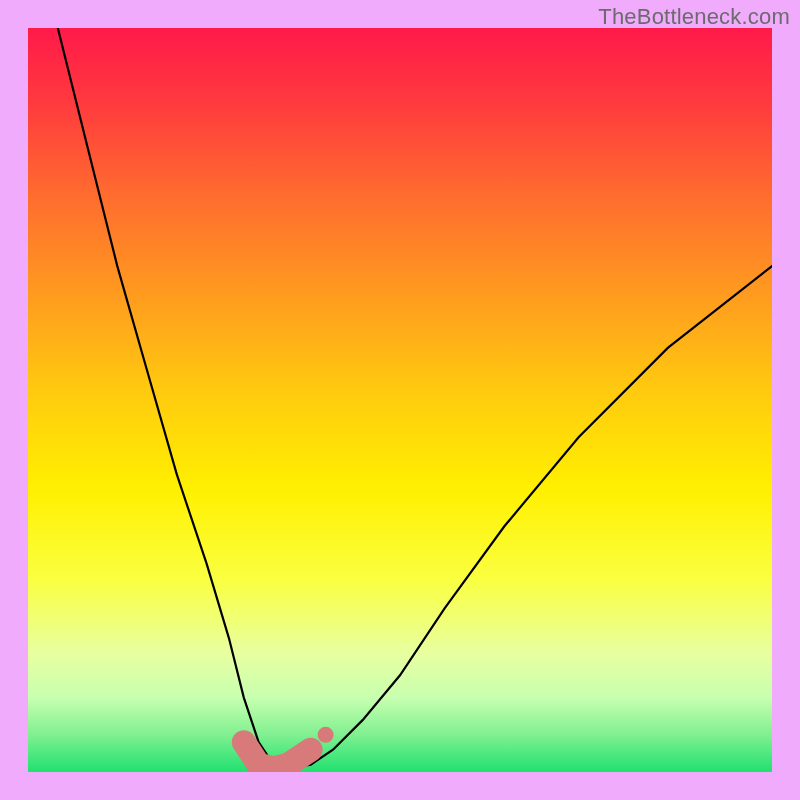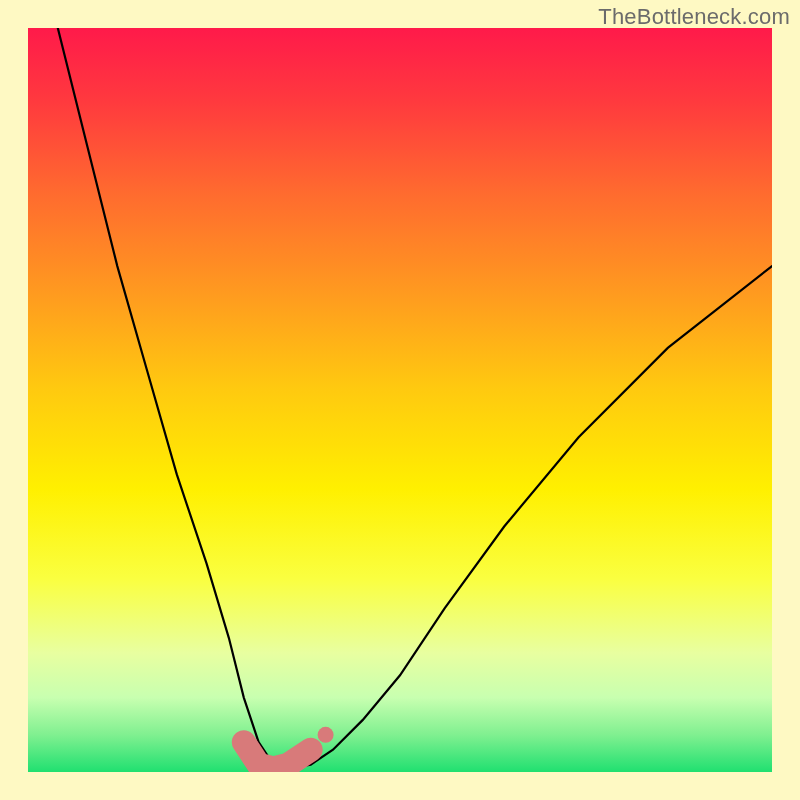--- a/index.html
+++ b/index.html
@@ -5,21 +5,21 @@
   body {
     margin: 0;
     padding: 0;
     background: #fff;
     font-family: Arial, Helvetica, sans-serif;
   }
   .stage {
     position: relative;
     width: 800px;
     height: 800px;
-    background: #fef9c3;
+    background: #f0abfc;
     overflow: hidden;
     text-align: right;
   }
   .plot {
     position: absolute;
     left: 28px;
     top: 28px;
     width: 744px;
     height: 744px;
     background: linear-gradient(to bottom,

